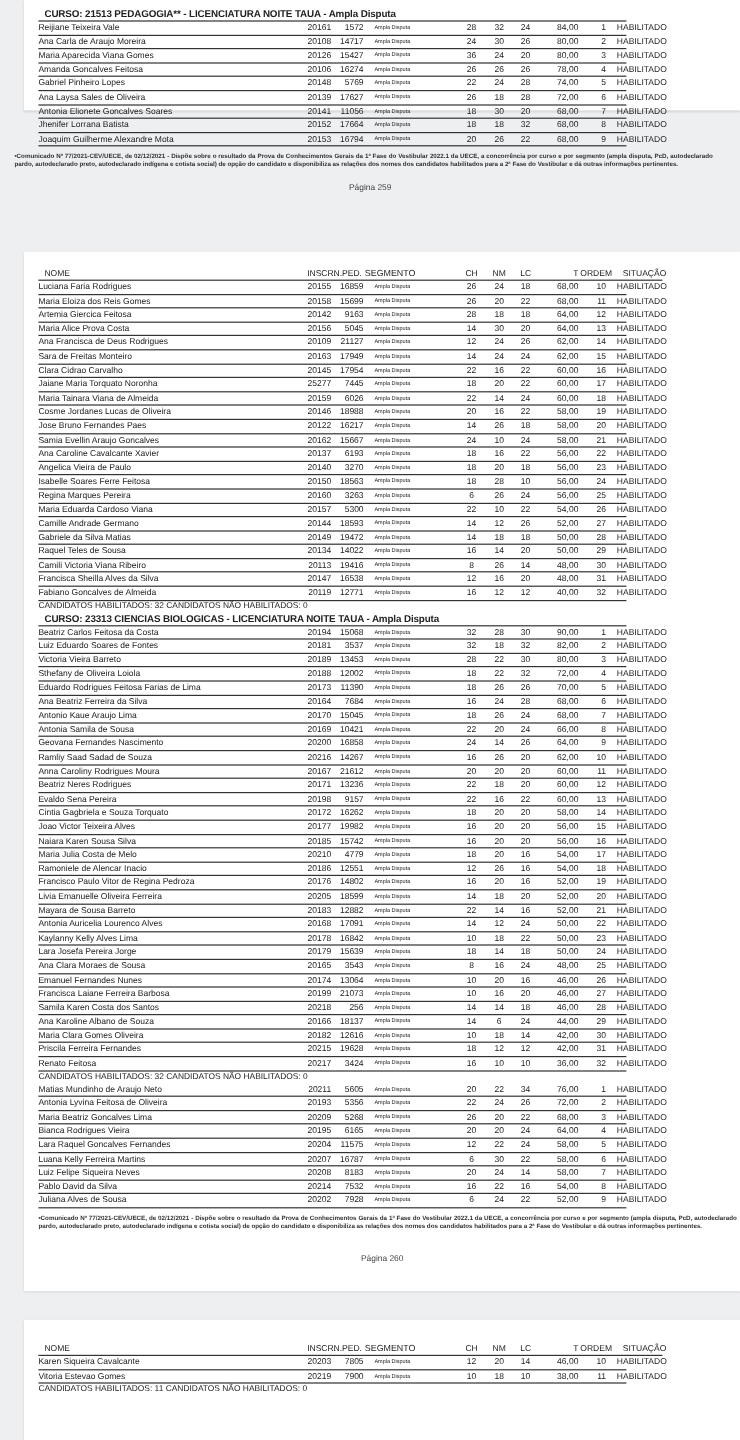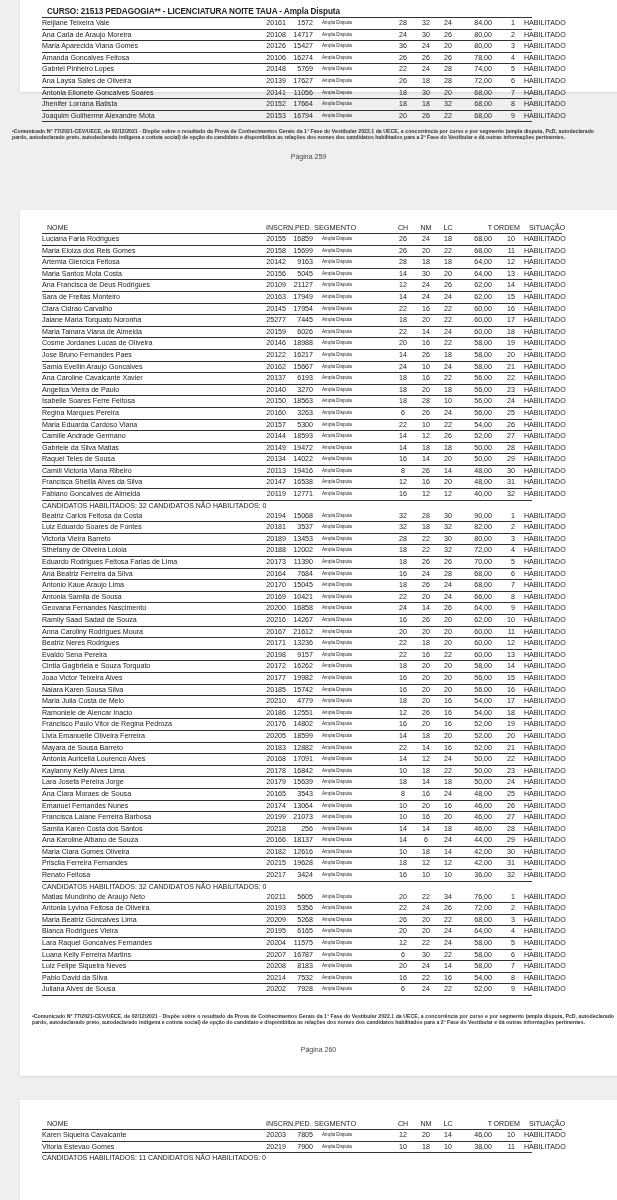--- a/index.html
+++ b/index.html
@@ -1,18 +1,18 @@
 <!DOCTYPE html>
 <html><head>
 <meta charset="utf-8">
 <style>
   html, body { margin:0; padding:0; }
   body { width:617px; height:1200px; background:#eeeff1; font-family:"Liberation Sans", sans-serif; color:#222; overflow:hidden; position:relative; }
   .page { position:absolute; left:20px; right:0; background:#fff; box-shadow:0 1px 2px rgba(0,0,0,0.12); }
-  .content { position:absolute; left:12px; width:490px;margin-left:10px; }
+  .content { position:absolute; left:12px; width:490px; }
   .course { font-weight:bold; font-size:8.2px; letter-spacing:-0.1px; height:10px; line-height:10px; border-bottom:1.2px solid #333; white-space:nowrap; padding-left:5px; }
   .row { position:relative; height:10.6px; font-size:7.1px; line-height:10px; border-bottom:1.1px solid #333; white-space:nowrap; }
   .row > span, .hdr > span { position:absolute; top:0; }
   .c-nome { left:0; width:260px; overflow:hidden; text-decoration:none; }
   .c-insc { left:218px; width:26px; text-align:right; }
   .c-nped { left:245px; width:26px; text-align:right; }
   .c-seg { left:280px; font-size:4.6px; }
   .c-ch { left:355px; width:12px; text-align:center; }
   .c-nm { left:378px; width:12px; text-align:center; }
   .c-lc { left:400px; width:12px; text-align:center; }
@@ -191,21 +191,21 @@
           <span class="c-nped">9163</span>
           <span class="c-seg">Ampla Disputa</span>
           <span class="c-ch">28</span>
           <span class="c-nm">18</span>
           <span class="c-lc">18</span>
           <span class="c-t">64,00</span>
           <span class="c-ord">12</span>
           <span class="c-sit">HABILITADO</span>
         </div>
         <div class="row">
-          <span class="c-nome">Maria Santos Mota Costa</span>
+          <span class="c-nome">Maria Alice Prova Costa</span>
           <span class="c-insc">20156</span>
           <span class="c-nped">5045</span>
           <span class="c-seg">Ampla Disputa</span>
           <span class="c-ch">14</span>
           <span class="c-nm">30</span>
           <span class="c-lc">20</span>
           <span class="c-t">64,00</span>
           <span class="c-ord">13</span>
           <span class="c-sit">HABILITADO</span>
         </div>
@@ -432,20 +432,21 @@
           <span class="c-seg">Ampla Disputa</span>
           <span class="c-ch">16</span>
           <span class="c-nm">12</span>
           <span class="c-lc">12</span>
           <span class="c-t">40,00</span>
           <span class="c-ord">32</span>
           <span class="c-sit">HABILITADO</span>
         </div>
       </div>
     <div class="summary">CANDIDATOS HABILITADOS: 32   CANDIDATOS NÃO HABILITADOS: 0</div>
+    <div class="course">CURSO: 23313 CIENCIAS BIOLOGICAS - LICENCIATURA NOITE TAUA - Ampla Disputa</div>
     <div>
         <div class="row">
           <span class="c-nome">Beatriz Carlos Feitosa da Costa</span>
           <span class="c-insc">20194</span>
           <span class="c-nped">15068</span>
           <span class="c-seg">Ampla Disputa</span>
           <span class="c-ch">32</span>
           <span class="c-nm">28</span>
           <span class="c-lc">30</span>
           <span class="c-t">90,00</span>

